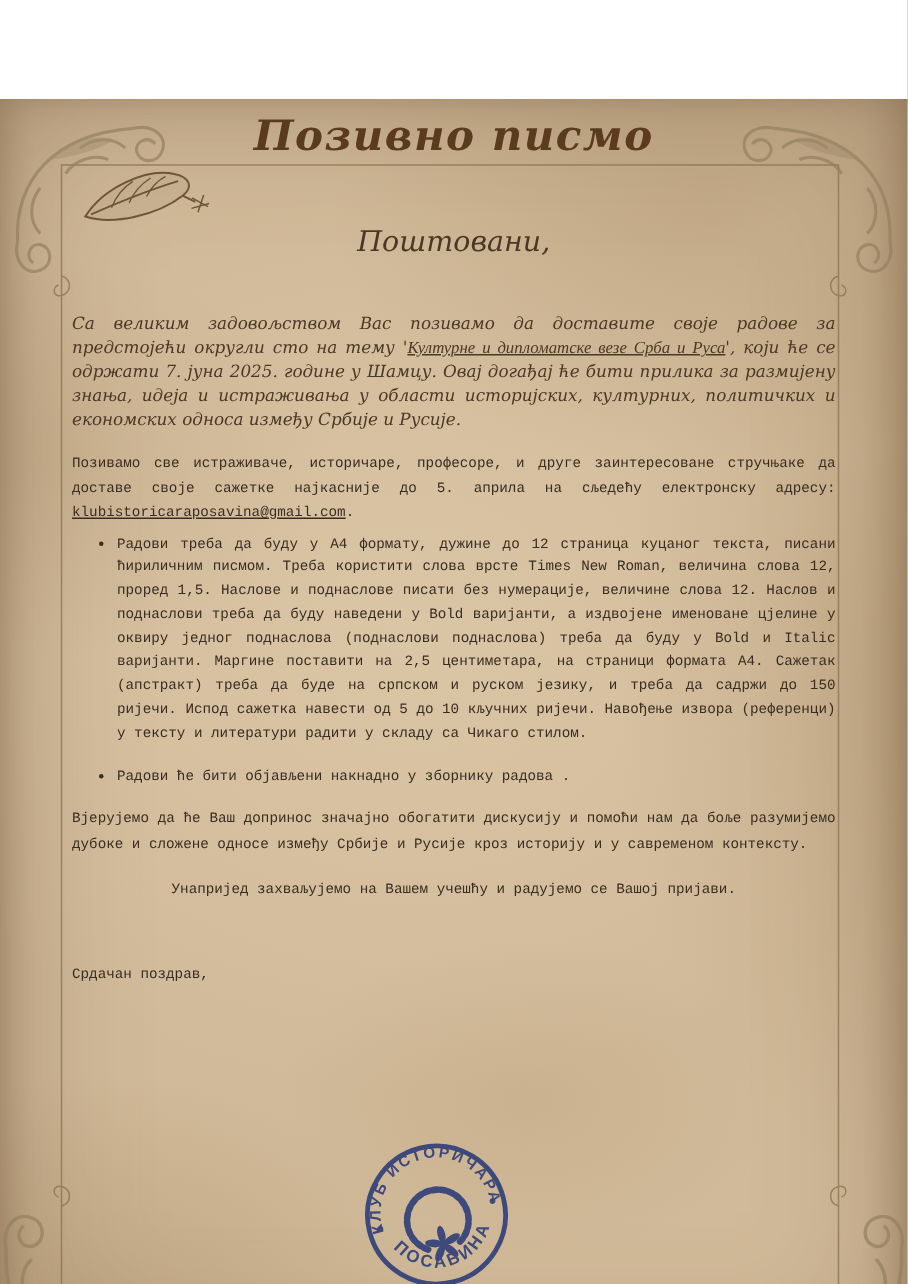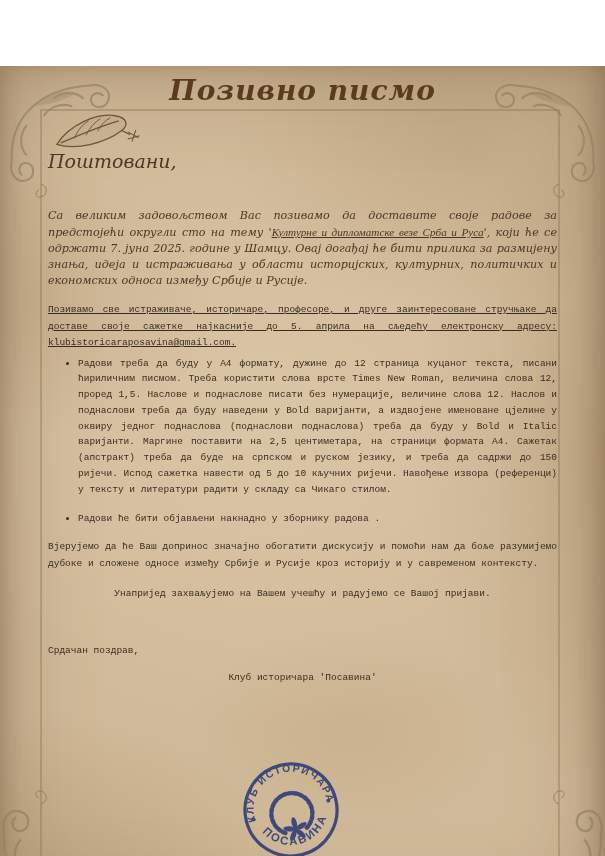--- a/index.html
+++ b/index.html
@@ -24,31 +24,31 @@
   .bl{left:4px;bottom:2px;transform:scale(1.12,-1.12);}
   .br{right:4px;bottom:2px;transform:scale(-1.12,-1.12);}
   .feather{position:absolute;left:52px;top:42px;transform:rotate(-6deg);}
   .content{position:relative;padding:0 48px;color:#3b2f24;}
   .title{
     margin:66px 0 0 0;text-align:center;
     font-family:"DejaVu Serif",serif;font-style:italic;font-weight:bold;
     font-size:28px;line-height:50px;color:#5a3b1d;letter-spacing:1px;
   }
   .salutation{
-    margin:34px 0 0 0;
+    margin:34px 0 0 0;text-align:center;
     font-family:"DejaVu Serif",serif;font-style:italic;
     font-size:19px;color:#4a3826;
   }
   .hand{
     margin:36px 0 0 0;text-align:justify;
     font-family:"DejaVu Serif",serif;font-style:italic;
     font-size:11.2px;line-height:16px;color:#4a3826;font-weight:500;
   }
   .mono{font-family:"Liberation Mono",monospace;font-size:9.5px;line-height:16.5px;color:#392d22;}
-  .para{margin:13px 0 0 0;text-align:justify;text-decoration:underline;}
+  .para{margin:13px 0 0 0;text-align:justify;}
   .u{text-decoration:underline;font-family:Liberation Serif, serif;}
   .email{text-decoration:underline;white-space:nowrap;color:#39
 2d22;}
   ul.guidelines{margin:4px 0 0 0;padding:0 0 0 30px;}
   ul.guidelines li{margin:0 0 13px 0;text-align:justify;line-height:15.8px;}
   .belief{margin:3px 0 0 0;text-align:justify;}
   .thanks{margin:14px 0 0 0;text-align:center;}
   .closing{margin:40px 0 0 0;text-align:left;}
   .signature{margin:11px 0 0 0;text-align:center;}
   .stamp{position:absolute;left:241px;top:694px;width:100px;height:100px;transform:rotate(-14deg);}
@@ -145,21 +145,20 @@
       <li>Радови треба да буду у А4 формату, дужине до 12 страница куцаног текста, писани ћириличним писмом. Треба користити слова врсте Times New Roman, величина слова 12, проред 1,5. Наслове и поднаслове писати без нумерације, величине слова 12. Наслов и поднаслови треба да буду наведени у Bold варијанти, а издвојене именоване цјелине у оквиру једног поднаслова (поднаслови поднаслова) треба да буду у Bold и Italic варијанти. Маргине поставити на 2,5 центиметара, на страници формата А4. Сажетак (апстракт) треба да буде на српском и руском језику, и треба да садржи до 150 ријечи. Испод сажетка навести од 5 до 10 кључних ријечи. Навођење извора (референци) у тексту и литератури радити у складу са Чикаго стилом.</li>
       <li>Радови ће бити објављени накнадно у зборнику радова .</li>
     </ul>
 
     <p class="mono belief">Вјерујемо да ће Ваш допринос значајно обогатити дискусију и помоћи нам да боље разумијемо дубоке и сложене односе између Србије и Русије кроз историју и у савременом контексту.</p>
 
     <p class="mono thanks">Унапријед захваљујемо на Вашем учешћу и радујемо се Вашој пријави.</p>
 
     <p class="mono closing">Срдачан поздрав,</p>
 
-    <p class="mono signature">Клуб историчара 'Посавина'</p>
 
   </div>
 
   <div class="stamp">
     <svg width="100" height="100" viewBox="0 0 100 100">
       <defs>
         <path id="arcTop" d="M 14.5,59 A 37,37 0 1 1 85.5,59"></path>
         <path id="arcBot" d="M 13.5,54 A 37,37 0 0 0 86.5,54"></path>
       </defs>
       <g opacity="0.88">

